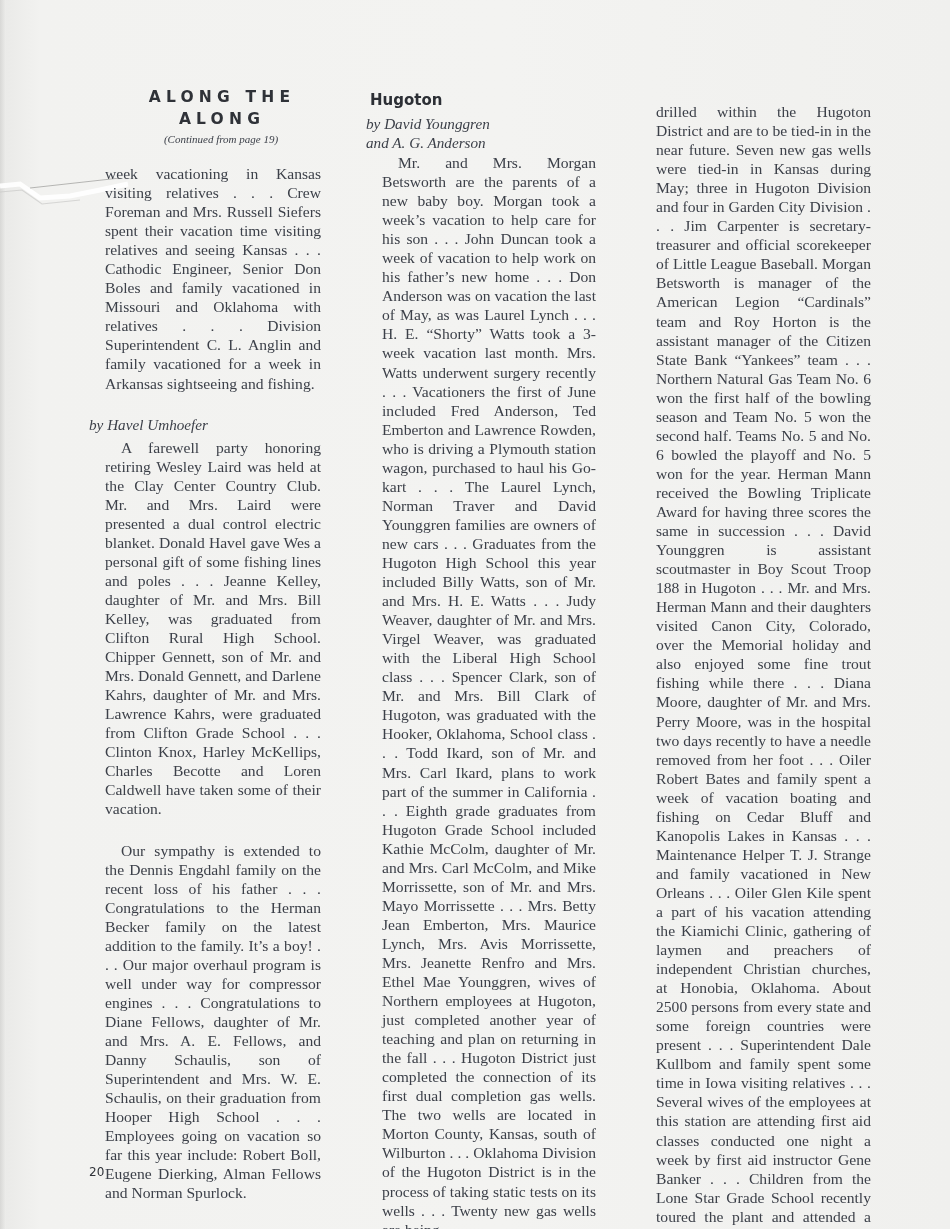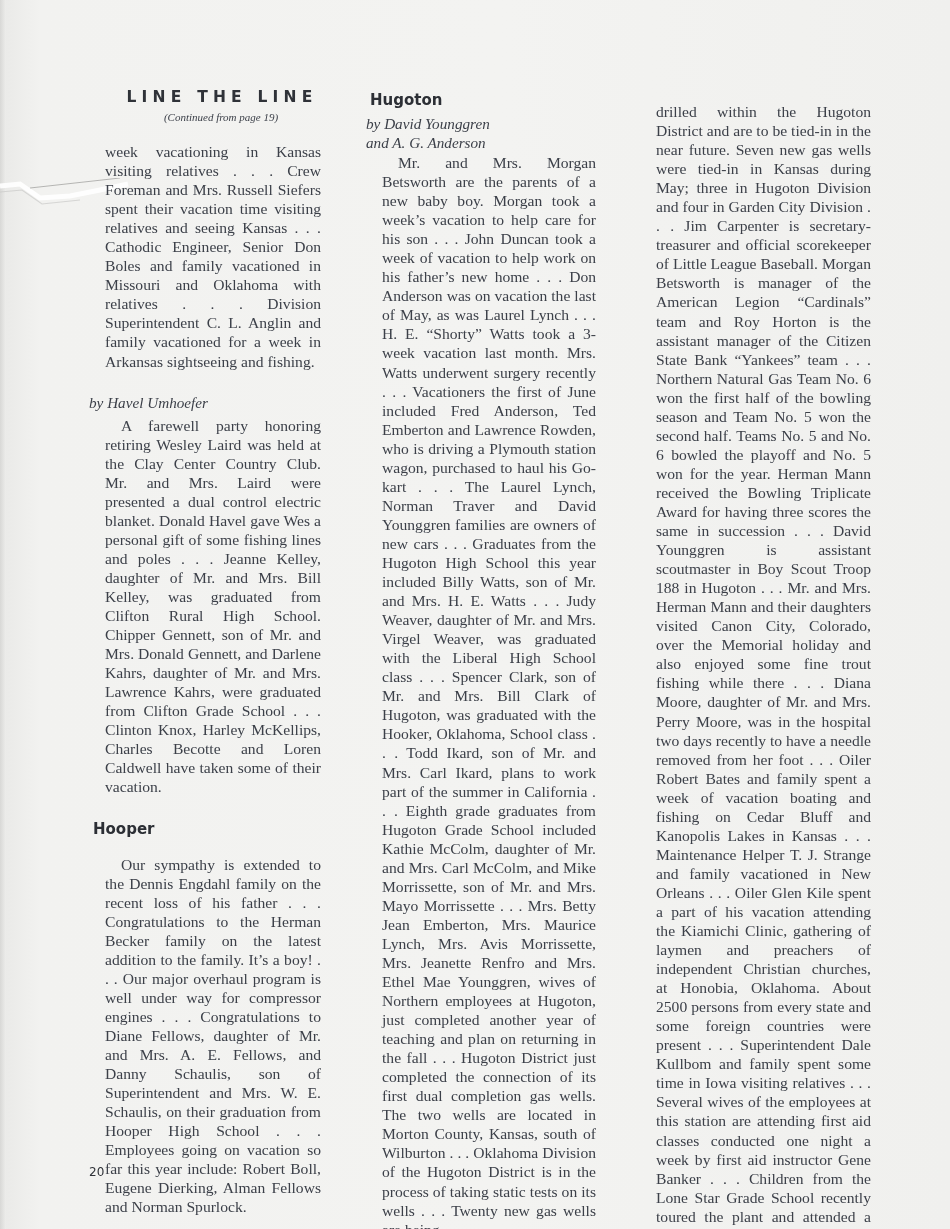--- a/index.html
+++ b/index.html
@@ -116,33 +116,32 @@
   <div class="page-edge-left"></div>
 
   <svg class="crease" viewBox="0 0 130 30" xmlns="http://www.w3.org/2000/svg">
     <path d="M0 8 L20 6 L40 20 L70 18 L100 12 L128 6" stroke="#ffffff" stroke-width="5" fill="none" opacity="0.9"></path>
     <path d="M30 10 L120 0" stroke="#9a9a98" stroke-width="1" fill="none" opacity="0.7"></path>
     <path d="M0 14 L22 12 L42 26 L80 22" stroke="#c9c9c7" stroke-width="1.2" fill="none" opacity="0.7"></path>
   </svg>
 
   <div class="column col-1">
     <div class="page-header">
-      <div class="header-title">LINE THE LINE</div>
+      <div class="header-title">ALONG THE ALONG</div>
       <div class="header-sub">(Continued from page 19)</div>
     </div>
 
     <p class="para">week vacationing in Kansas visiting relatives . . . Crew Foreman and Mrs. Russell Siefers spent their vacation time visiting relatives and seeing Kansas . . . Cathodic Engineer, Senior Don Boles and family vacationed in Missouri and Oklahoma with relatives . . . Division Superintendent C. L. Anglin and family vacationed for a week in Arkansas sightseeing and fishing.</p>
 
     <div class="section">
       <p class="byline">by Havel Umhoefer</p>
       <p class="para indent">A farewell party honoring retiring Wesley Laird was held at the Clay Center Country Club. Mr. and Mrs. Laird were presented a dual control electric blanket. Donald Havel gave Wes a personal gift of some fishing lines and poles . . . Jeanne Kelley, daughter of Mr. and Mrs. Bill Kelley, was graduated from Clifton Rural High School. Chipper Gennett, son of Mr. and Mrs. Donald Gennett, and Darlene Kahrs, daughter of Mr. and Mrs. Lawrence Kahrs, were graduated from Clifton Grade School . . . Clinton Knox, Harley McKellips, Charles Becotte and Loren Caldwell have taken some of their vacation.</p>
     </div>
 
     <div class="section">
-      <h3 class="section-title">Hooper</h3>
       <p class="para indent">Our sympathy is extended to the Dennis Engdahl family on the recent loss of his father . . . Congratulations to the Herman Becker family on the latest addition to the family. It’s a boy! . . . Our major overhaul program is well under way for compressor engines . . . Congratulations to Diane Fellows, daughter of Mr. and Mrs. A. E. Fellows, and Danny Schaulis, son of Superintendent and Mrs. W. E. Schaulis, on their graduation from Hooper High School . . . Employees going on vacation so far this year include: Robert Boll, Eugene Dierking, Alman Fellows and Norman Spurlock.</p>
     </div>
   </div>
 
   <div class="column col-2">
     <div class="section first-in-col">
       <h3 class="section-title">Hugoton</h3>
       <p class="byline">by David Younggren</p>
       <p class="byline">and A. G. Anderson</p>
       <p class="para indent">Mr. and Mrs. Morgan Betsworth are the parents of a new baby boy. Morgan took a week’s vacation to help care for his son . . . John Duncan took a week of vacation to help work on his father’s new home . . . Don Anderson was on vacation the last of May, as was Laurel Lynch . . . H. E. “Shorty” Watts took a 3-week vacation last month. Mrs. Watts underwent surgery recently . . . Vacationers the first of June included Fred Anderson, Ted Emberton and Lawrence Rowden, who is driving a Plymouth station wagon, purchased to haul his Go-kart . . . The Laurel Lynch, Norman Traver and David Younggren families are owners of new cars . . . Graduates from the Hugoton High School this year included Billy Watts, son of Mr. and Mrs. H. E. Watts . . . Judy Weaver, daughter of Mr. and Mrs. Virgel Weaver, was graduated with the Liberal High School class . . . Spencer Clark, son of Mr. and Mrs. Bill Clark of Hugoton, was graduated with the Hooker, Oklahoma, School class . . . Todd Ikard, son of Mr. and Mrs. Carl Ikard, plans to work part of the summer in California . . . Eighth grade graduates from Hugoton Grade School included Kathie McColm, daughter of Mr. and Mrs. Carl McColm, and Mike Morrissette, son of Mr. and Mrs. Mayo Morrissette . . . Mrs. Betty Jean Emberton, Mrs. Maurice Lynch, Mrs. Avis Morrissette, Mrs. Jeanette Renfro and Mrs. Ethel Mae Younggren, wives of Northern employees at Hugoton, just completed another year of teaching and plan on returning in the fall . . . Hugoton District just completed the connection of its first dual completion gas wells. The two wells are located in Morton County, Kansas, south of Wilburton . . . Oklahoma Division of the Hugoton District is in the process of taking static tests on its wells . . . Twenty new gas wells are being</p>

